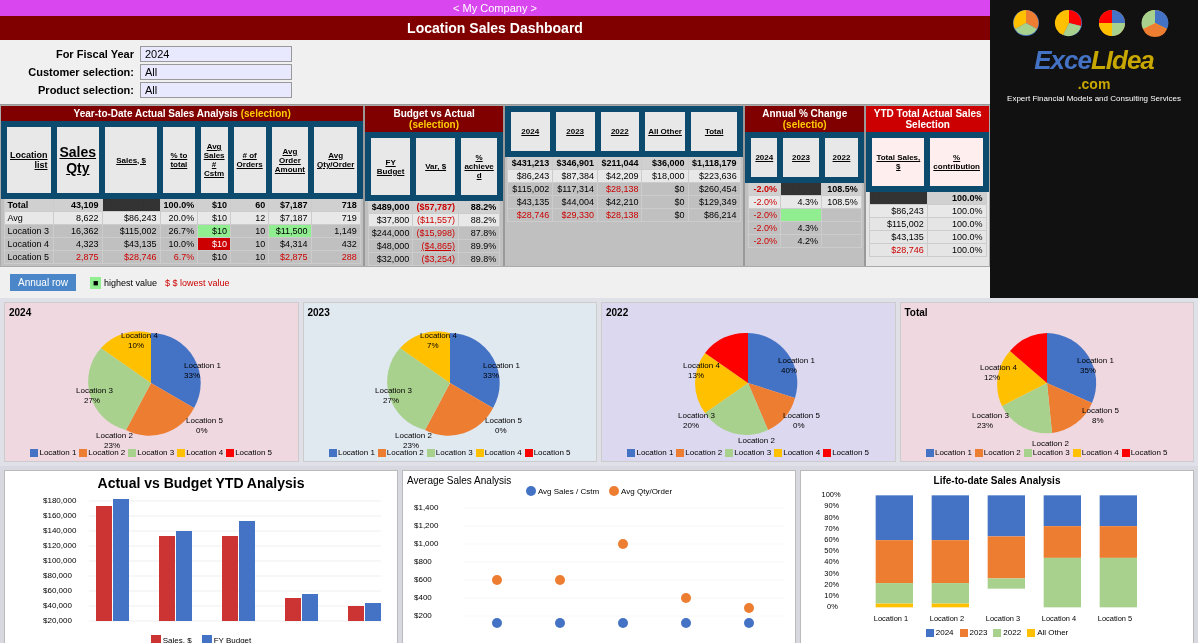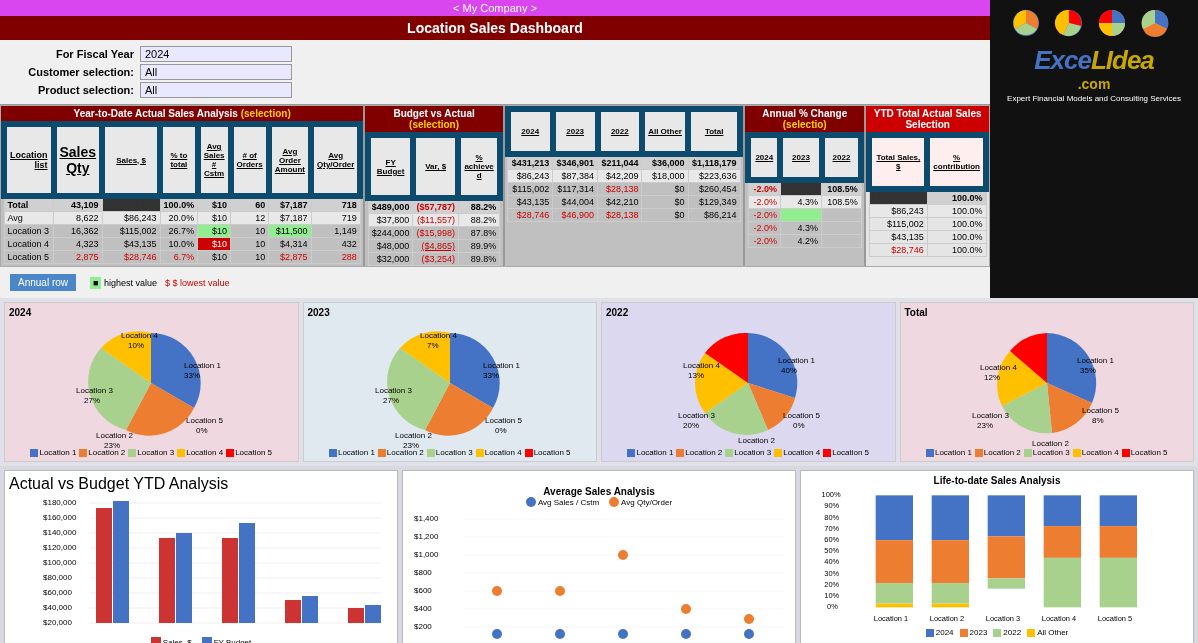--- a/index.html
+++ b/index.html
@@ -213,21 +213,21 @@
               </tr>
               <tr>
                 <td>$43,135</td>
                 <td>$44,004</td>
                 <td>$42,210</td>
                 <td>$0</td>
                 <td>$129,349</td>
               </tr>
               <tr>
                 <td style="color:#cc0000;">$28,746</td>
-                <td style="color:#cc0000;">$46,900</td>
+                <td style="color:#cc0000;">$29,330</td>
                 <td style="color:#cc0000;">$28,138</td>
                 <td>$0</td>
                 <td>$86,214</td>
               </tr>
             </tbody>
           </table>
         </div>
 
         <div style="flex:1.4; border-right:2px solid #999;">
           <div style="background:#800000; color:white; text-align:center; font-size:10px; font-weight:bold; padding:2px;">
@@ -494,21 +494,21 @@
         <span style="display:flex;align-items:center;gap:1px;"><span style="width:8px;height:8px;background:#ffc000;display:inline-block;"></span> Location 4</span>
         <span style="display:flex;align-items:center;gap:1px;"><span style="width:8px;height:8px;background:#ff0000;display:inline-block;"></span> Location 5</span>
       </div>
     </div>
 
   </div>
 
   <div style="display:flex; background:#d8d8e0; padding:4px; gap:4px;">
 
     <div style="flex:1; background:white; border:1px solid #bbb; padding:4px;">
-      <div style="font-weight:normal; font-size:16px;">Actual vs Budget YTD Analysis</div>
+      <div style="text-align:center; font-weight:bold; font-size:14px;">Actual vs Budget YTD Analysis</div>
       <svg width="100%" height="140" viewBox="0 0 380 140">
 
         <text x="32" y="12" font-size="8">$180,000</text>
         <text x="32" y="27" font-size="8">$160,000</text>
         <text x="32" y="42" font-size="8">$140,000</text>
         <text x="32" y="57" font-size="8">$120,000</text>
         <text x="32" y="72" font-size="8">$100,000</text>
         <text x="32" y="87" font-size="8">$80,000</text>
         <text x="32" y="102" font-size="8">$60,000</text>
         <text x="32" y="117" font-size="8">$40,000</text>
@@ -552,21 +552,21 @@
             <span>Sales, $</span>
           </span>
         <span style="display:flex;align-items:center;gap:2px;">
             <span style="width:10px;height:10px;background:#4472c4;display:inline-block;"></span>
             <span>FY Budget</span>
           </span>
       </div>
     </div>
 
     <div style="flex:1; background:white; border:1px solid #bbb; padding:4px;">
-      <div style="text-align:center; font-weight:bold; font-size:10px;margin-top:11px;">Average Sales Analysis</div>
+      <div style="font-weight:normal; font-size:10px;">Average Sales Analysis</div>
       <div style="display:flex; justify-content:center; gap:10px; font-size:8px; margin-bottom:2px;">
         <span style="display:flex;align-items:center;gap:2px;">
             <span style="width:10px;height:10px;background:#4472c4;display:inline-block;border-radius:50%;"></span>
             <span>Avg Sales / Cstm</span>
           </span>
         <span style="display:flex;align-items:center;gap:2px;">
             <span style="width:10px;height:10px;background:#ed7d31;display:inline-block;border-radius:50%;"></span>
             <span>Avg Qty/Order</span>
           </span>
       </div>

